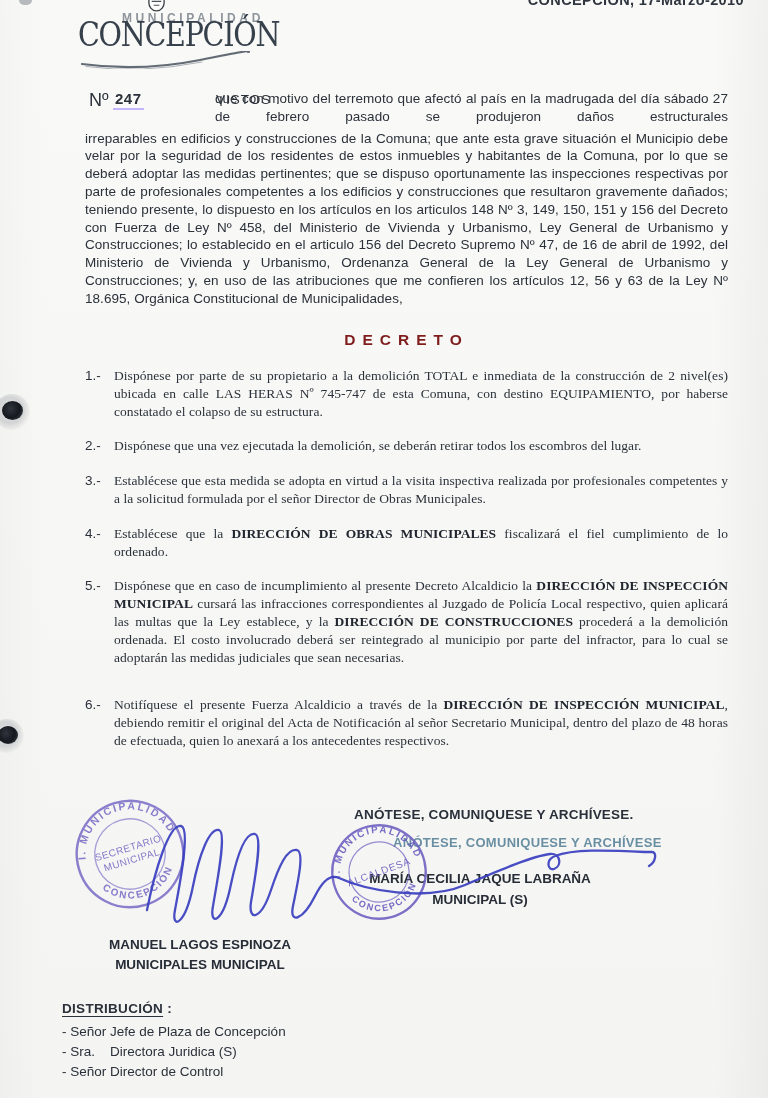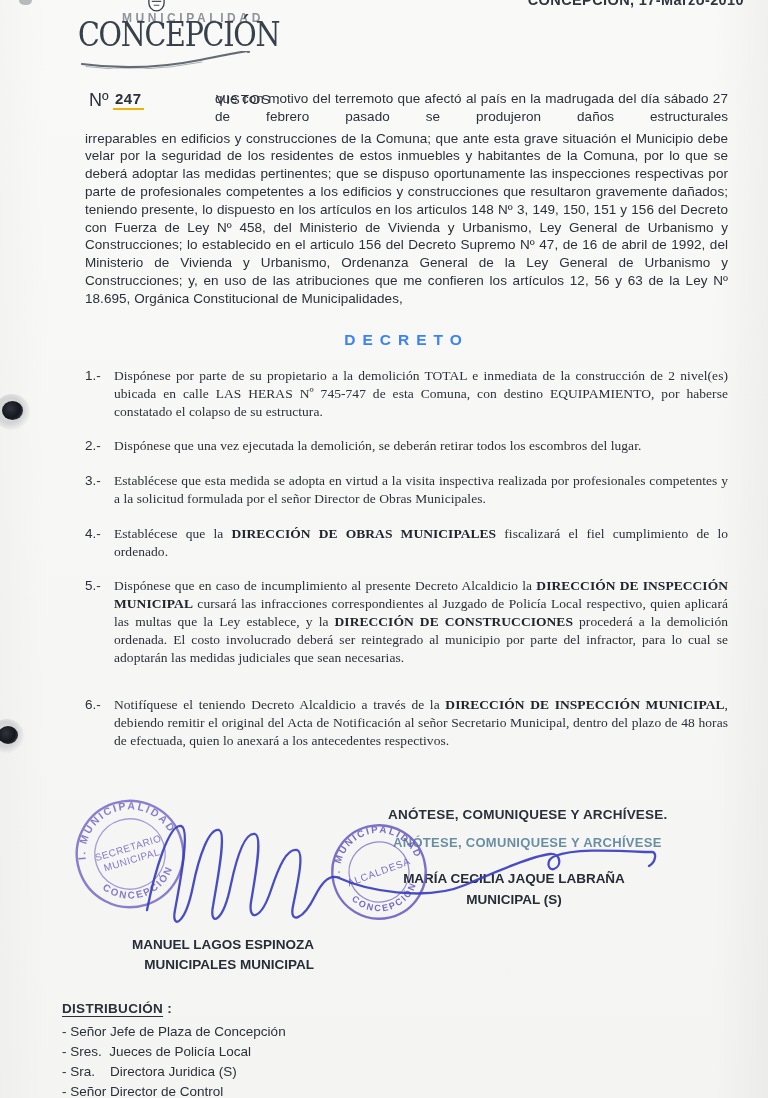--- a/index.html
+++ b/index.html
@@ -24,58 +24,58 @@
     font-size:34px;color:#37414c;letter-spacing:-1.5px;transform:scaleX(.84);
     transform-origin:left top;white-space:nowrap;}
   .swoosh{position:absolute;top:51px;left:80px;width:170px;height:18px;}
 
   
   .doc-text{font-size:13.5px;line-height:17.8px;letter-spacing:.05px;}
 
   .vistos{position:absolute;top:90px;left:85px;width:643px;}
   .no-label{position:absolute;left:4px;top:2px;font-size:18px;}
   .no-value{position:absolute;left:28px;top:0;font-size:15px;font-weight:bold;
-    border-bottom:2px solid #eab308;padding:0 2px 0 2px;letter-spacing:.5px;}
+    border-bottom:2px solid #c4b5fd;padding:0 2px 0 2px;letter-spacing:.5px;}
   .vistos-label{position:absolute;left:88px;top:1px;font-size:13.5px;letter-spacing:1px;margin-left:43px;}
   .vistos-intro{margin:0 0 4px 130px;text-align:justify;text-align-last:justify;}
   .vistos-body{margin:0;text-align:justify;}
 
   .decreto-heading{position:absolute;top:331px;left:85px;width:643px;text-align:center;
-    font-size:15.5px;font-weight:bold;letter-spacing:7px;color:#3b82f6;}
+    font-size:15.5px;font-weight:bold;letter-spacing:7px;color:#7f1d1d;}
 
   .items{position:absolute;top:367px;left:85px;width:643px;}
   .item{display:flex;margin-bottom:17px;}
   .item-num{width:29px;flex:none;}
   .item-body{flex:1;text-align:justify;margin:0;font-family:Liberation Serif, serif;}
   .item:nth-child(5){margin-bottom:30px;}
   .seg-bold{font-weight:bold;color:#20252e;margin-top:11px;}
 
   .order-line{position:absolute;top:807px;left:354px;font-size:13.5px;font-weight:bold;
     color:#2a303a;letter-spacing:.2px;}
   .ghost-line{position:absolute;top:835px;left:393px;font-size:13px;font-weight:bold;
     color:#0c4a6e;opacity:.6;filter:blur(.5px);letter-spacing:.3px;}
 
   .mayor-block{position:absolute;top:868px;left:340px;width:280px;text-align:center;
     font-weight:bold;font-size:13.5px;line-height:21px;color:#272d37;}
-  .secretary-block{position:absolute;top:935px;left:86px;width:228px;text-align:right;
+  .secretary-block{position:absolute;top:935px;left:86px;width:228px;text-align:center;
     font-weight:bold;font-size:13.5px;line-height:20px;color:#272d37;}
 
   .distribution{position:absolute;top:1001px;left:62px;width:420px;font-size:13.5px;}
   .dist-title{font-weight:bold;letter-spacing:.3px;}
   .dist-title .ul{text-decoration:underline;text-underline-offset:3px;}
   .dist-list{margin-top:6px;line-height:20px;}
   .dist-item{white-space:pre-wrap;}
 
   
   .stamp{position:absolute;pointer-events:none;}
   .stamp-secretario{top:797px;left:73px;width:114px;height:114px;transform:rotate(-17deg);opacity:.82;}
   .stamp-alcaldesa{top:822px;left:329px;width:100px;height:100px;transform:rotate(-14deg);opacity:.9;}
   .signature{position:absolute;top:810px;left:125px;width:545px;height:130px;z-index:6;}
   .stamp{z-index:4;}
-  .order-line,.mayor-block{z-index:3;margin-left:34px;}
+  .order-line,.mayor-block{z-index:3;}
 
   
   .punch{position:absolute;border-radius:50%;}
   .punch-halo{background:radial-gradient(circle at 45% 45%,#e9e9e9 0%,#d2d3d4 45%,rgba(210,211,212,0) 75%);}
   .punch-core{background:radial-gradient(circle at 40% 40%,#30343c 0%,#14171d 55%,#3a3f48 85%,rgba(58,63,72,0) 100%);}
   .smudge{position:absolute;top:0;left:19px;width:13px;height:5px;background:#9aa0a5;
     border-radius:0 0 5px 5px;opacity:.7;}
 </style>
 </head>
 <body>
@@ -125,21 +125,21 @@
   <div class="item">
     <span class="item-num">4.-</span>
     <p class="item-body"><span>Establécese que la </span><span class="seg-bold">DIRECCIÓN DE OBRAS MUNICIPALES</span><span> fiscalizará el fiel cumplimiento de lo ordenado.</span></p>
   </div>
   <div class="item">
     <span class="item-num">5.-</span>
     <p class="item-body"><span>Dispónese que en caso de incumplimiento al presente Decreto Alcaldicio la </span><span class="seg-bold">DIRECCIÓN DE INSPECCIÓN MUNICIPAL</span><span> cursará las infracciones correspondientes al Juzgado de Policía Local respectivo, quien aplicará las multas que la Ley establece, y la </span><span class="seg-bold">DIRECCIÓN DE CONSTRUCCIONES</span><span> procederá a la demolición ordenada. El costo involucrado deberá ser reintegrado al municipio por parte del infractor, para lo cual se adoptarán las medidas judiciales que sean necesarias.</span></p>
   </div>
   <div class="item">
     <span class="item-num">6.-</span>
-    <p class="item-body"><span>Notifíquese el teniendo Decreto Alcaldicio a través de la </span><span class="seg-bold">DIRECCIÓN DE INSPECCIÓN MUNICIPAL</span><span>, debiendo remitir el original del Acta de Notificación al señor Secretario Municipal, dentro del plazo de 48 horas de efectuada, quien lo anexará a los antecedentes respectivos.</span></p>
+    <p class="item-body"><span>Notifíquese el presente Fuerza Alcaldicio a través de la </span><span class="seg-bold">DIRECCIÓN DE INSPECCIÓN MUNICIPAL</span><span>, debiendo remitir el original del Acta de Notificación al señor Secretario Municipal, dentro del plazo de 48 horas de efectuada, quien lo anexará a los antecedentes respectivos.</span></p>
   </div>
 </section>
 
 <div class="order-line">ANÓTESE, COMUNIQUESE Y ARCHÍVESE.</div>
 <div class="ghost-line">ANÓTESE, COMUNIQUESE Y ARCHÍVESE</div>
 
 <div class="mayor-block">
   <div>MARÍA CECILIA JAQUE LABRAÑA</div>
   <div>MUNICIPAL (S)</div>
 </div>
@@ -189,21 +189,20 @@
            C 154,56 162,38 172,40 C 180,42 172,76 168,96 C 164,115 178,110 190,86
            C 198,70 206,64 214,68 C 240,80 300,92 340,75 C 375,60 408,46 425,44
            C 436,43 437,56 429,59 C 423,61 420,50 430,46 C 448,39 480,40 520,42
            L 527,42 C 532,42 531,52 524,56" fill="none" stroke="#3a3ec0" stroke-width="2.3" stroke-linecap="round" opacity=".92"></path>
 </svg>
 
 <section class="distribution">
   <div class="dist-title"><span class="ul">DISTRIBUCIÓN</span><span> :</span></div>
   <div class="dist-list">
     <div class="dist-item">- Señor Jefe de Plaza de Concepción</div>
-    <div class="dist-item">- Sres.  Jueces de Policía Local</div>
     <div class="dist-item">- Sra.    Directora Juridica (S)</div>
     <div class="dist-item">- Señor Director de Control</div>
   </div>
 </section>
 
 <div class="punch punch-halo" style="top:394px;left:-6px;width:36px;height:36px;"></div>
 <div class="punch punch-core" style="top:401px;left:2px;width:21px;height:19px;"></div>
 <div class="punch punch-halo" style="top:719px;left:-10px;width:34px;height:34px;"></div>
 <div class="punch punch-core" style="top:726px;left:-2px;width:20px;height:18px;"></div>
 

